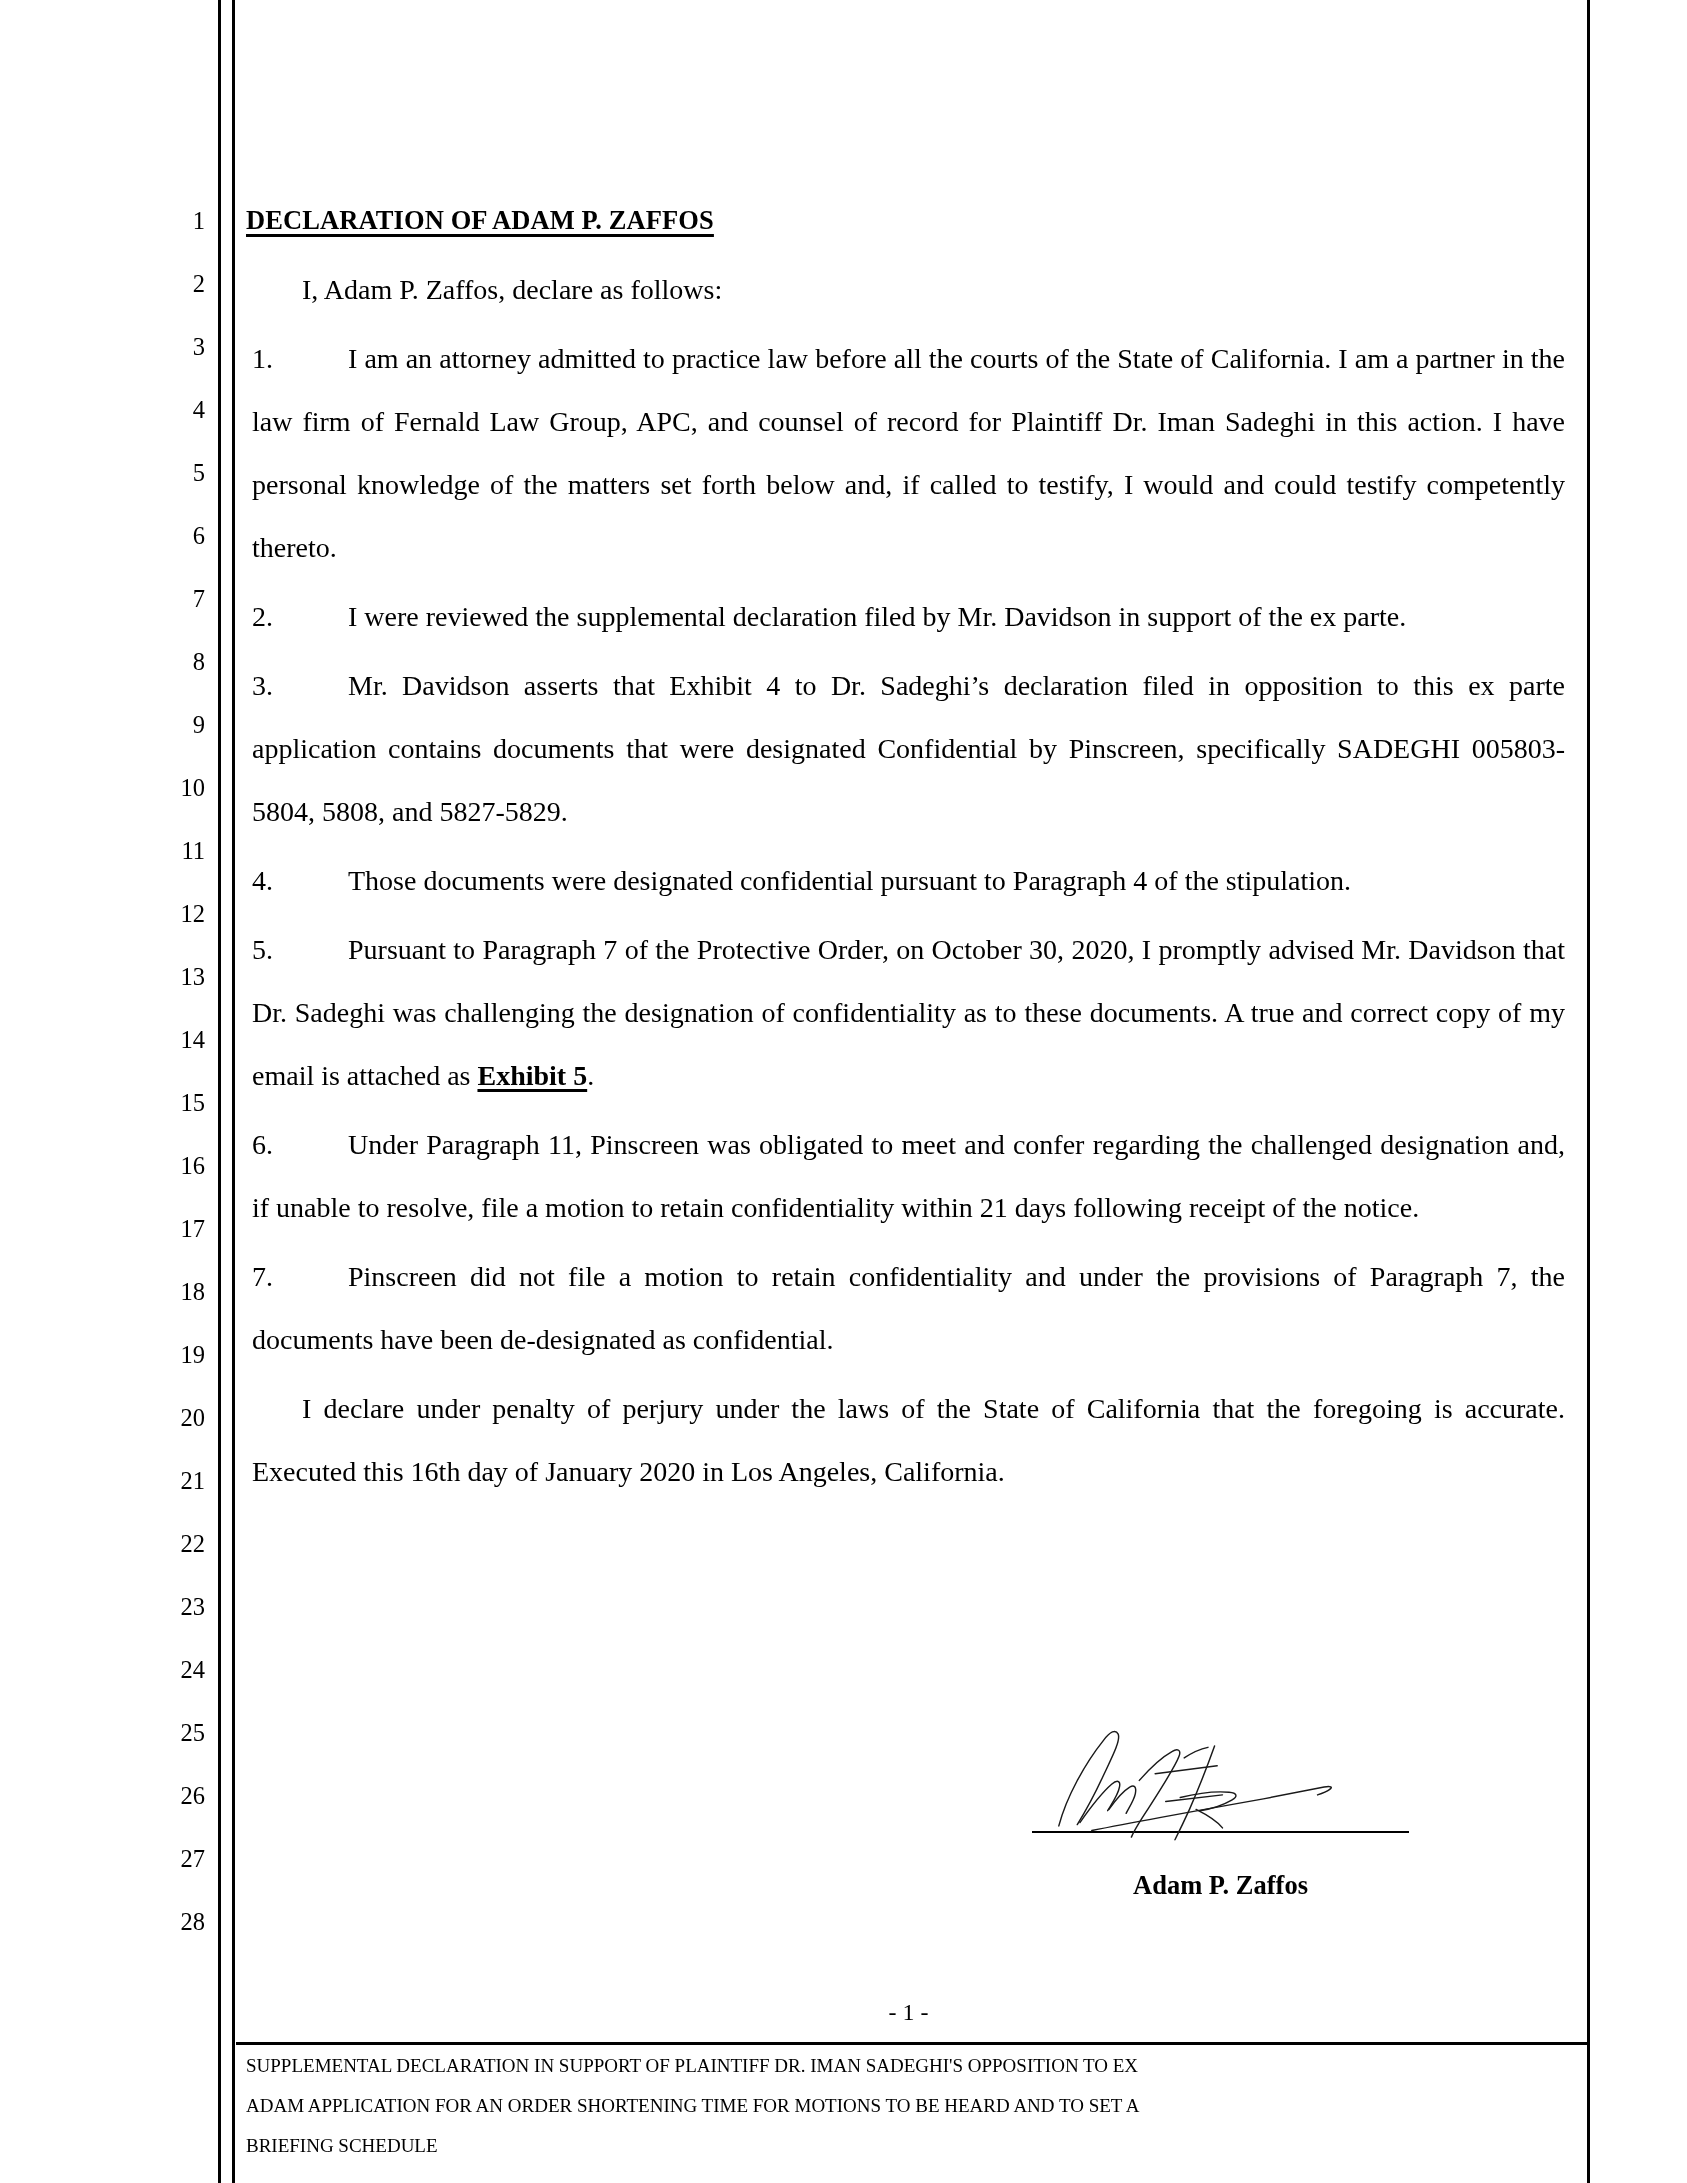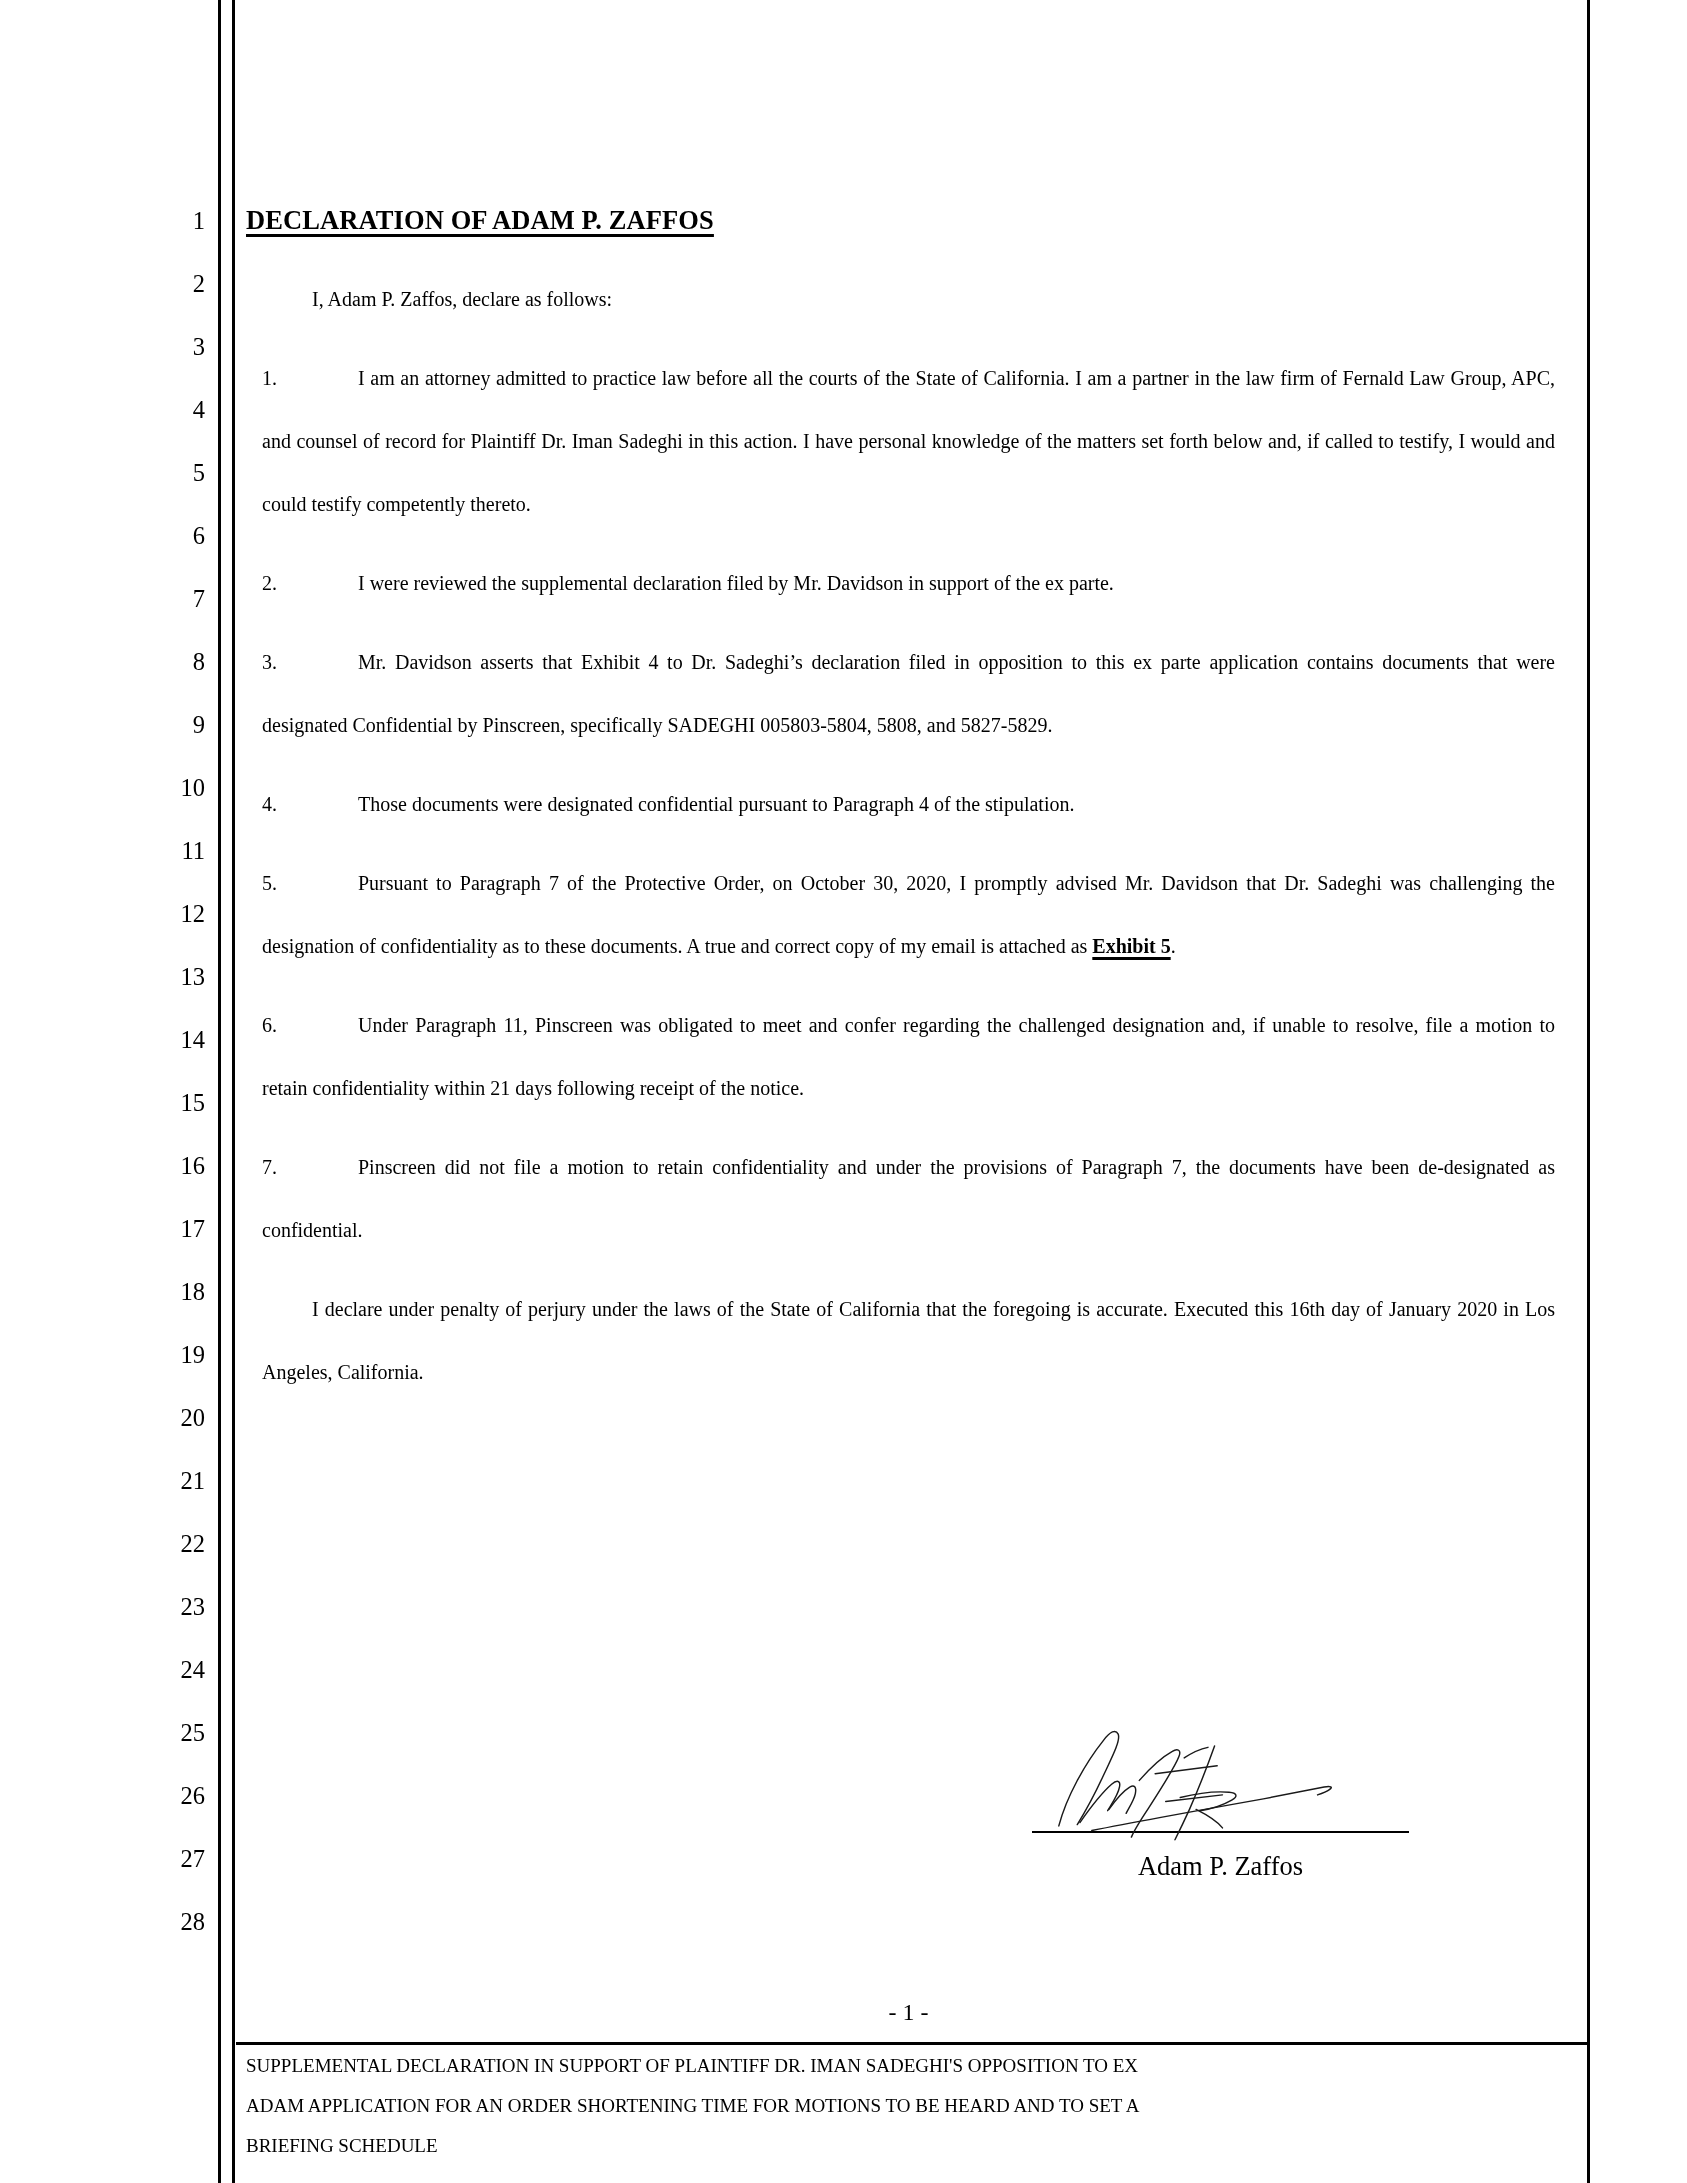--- a/index.html
+++ b/index.html
@@ -69,22 +69,22 @@
     font-size: 26.5px;
     line-height: 63px;
     letter-spacing: 0.1px;
   }
   .doc-title span {
     text-decoration: underline;
     text-decoration-thickness: 2.6px;
     text-underline-offset: 4.6px;
   }
   p.para {
-    margin: 16px;
-    font-size: 20px;
+    margin: 6px;
+    font-size: 28px;
     line-height: 63px;
     text-align: justify;
     text-justify: inter-word;
     text-indent: 0;
   }
   p.para .lead-in {
     display: inline-block;
     width: 96px;
     text-indent: 0;
   }
@@ -118,21 +118,22 @@
   .sig-line {
     border-bottom: 2.6px solid #000;
     width: 377px;
     margin-top: -5.3px;
   }
   .sig-name {
     font-size: 26.5px;
     line-height: 63px;
     text-align: center;
     width: 377px;
-    padding-top: 2px;
+    padding-top: 21px;
+    font-weight: bold;
   }
 
   
   .page-num {
     position: absolute;
     left: 246px;
     top: 1999px;
     width: 1325px;
     text-align: center;
     font-size: 24px;

